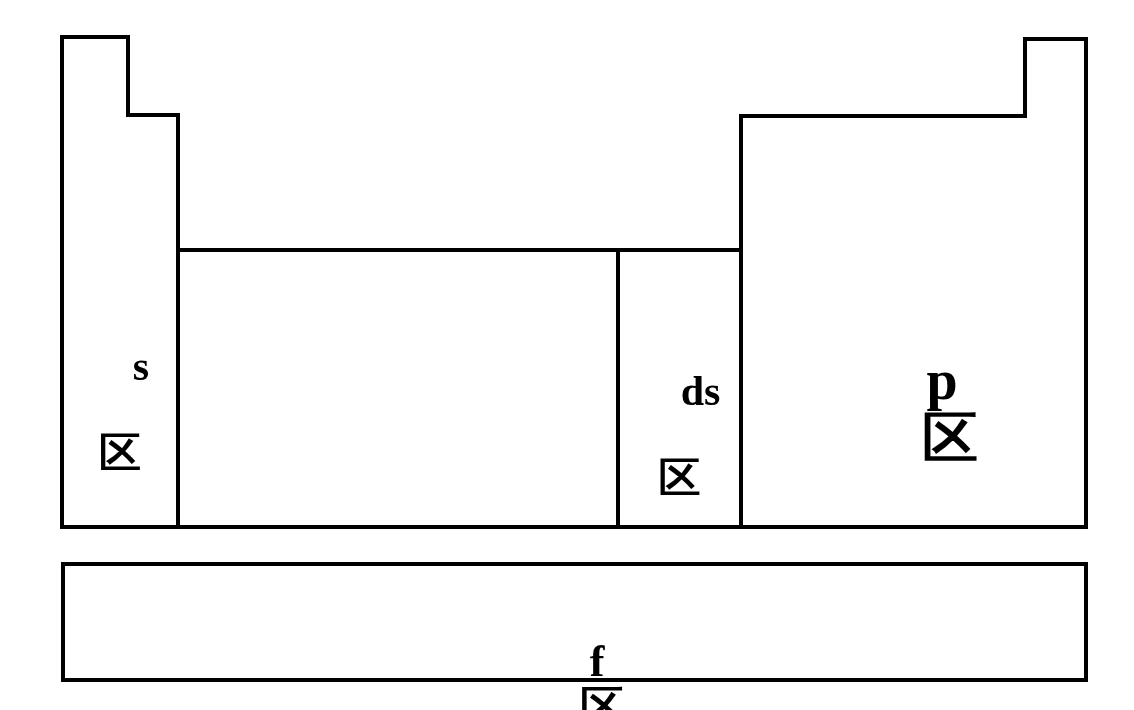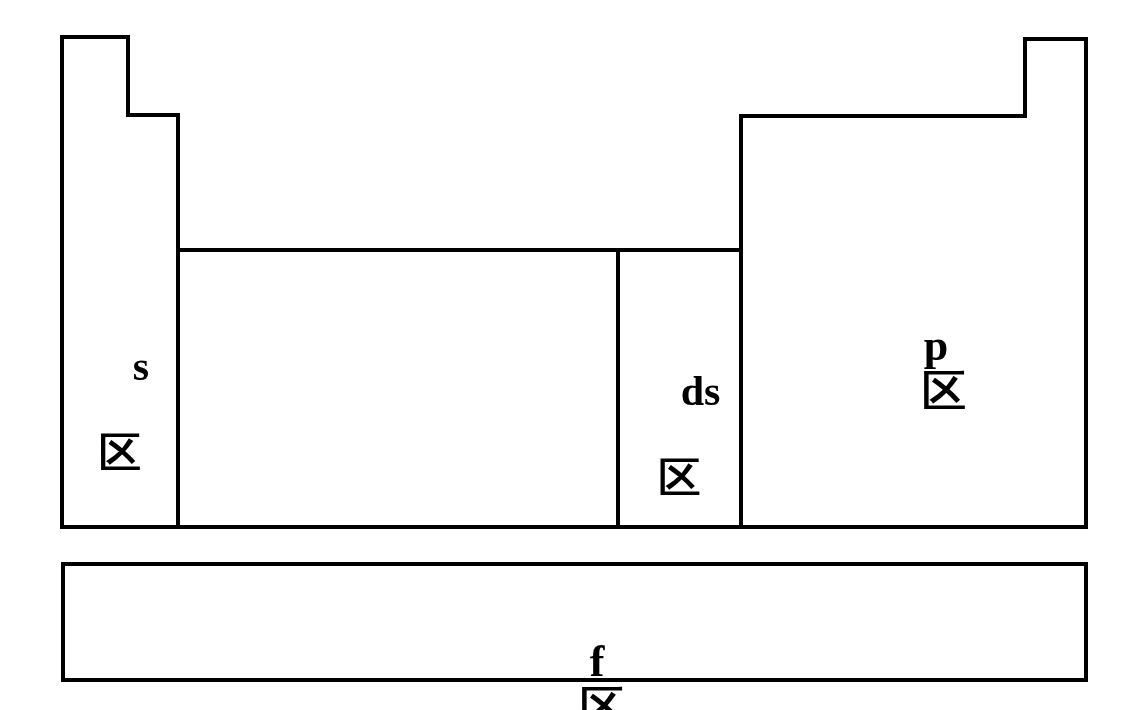--- a/index.html
+++ b/index.html
@@ -77,23 +77,23 @@
   #label-ds {
     left: 622px;
     top: 327px;
     width: 115px;
     font-size: 42px;
   }
   #label-ds .label-cjk { display: block; margin-top: 2px; }
 
   #label-p {
     left: 745px;
-    top: 279px;
+    top: 295px;
     width: 338px;
-    font-size: 44px;
+    font-size: 56px;
   }
   #label-p .label-cjk { margin-left: 16px; }
 
   #label-f {
     left: 65px;
     top: 595px;
     width: 1020px;
     font-size: 44px;
   }
   #label-f .label-cjk { margin-left: 10px; }

